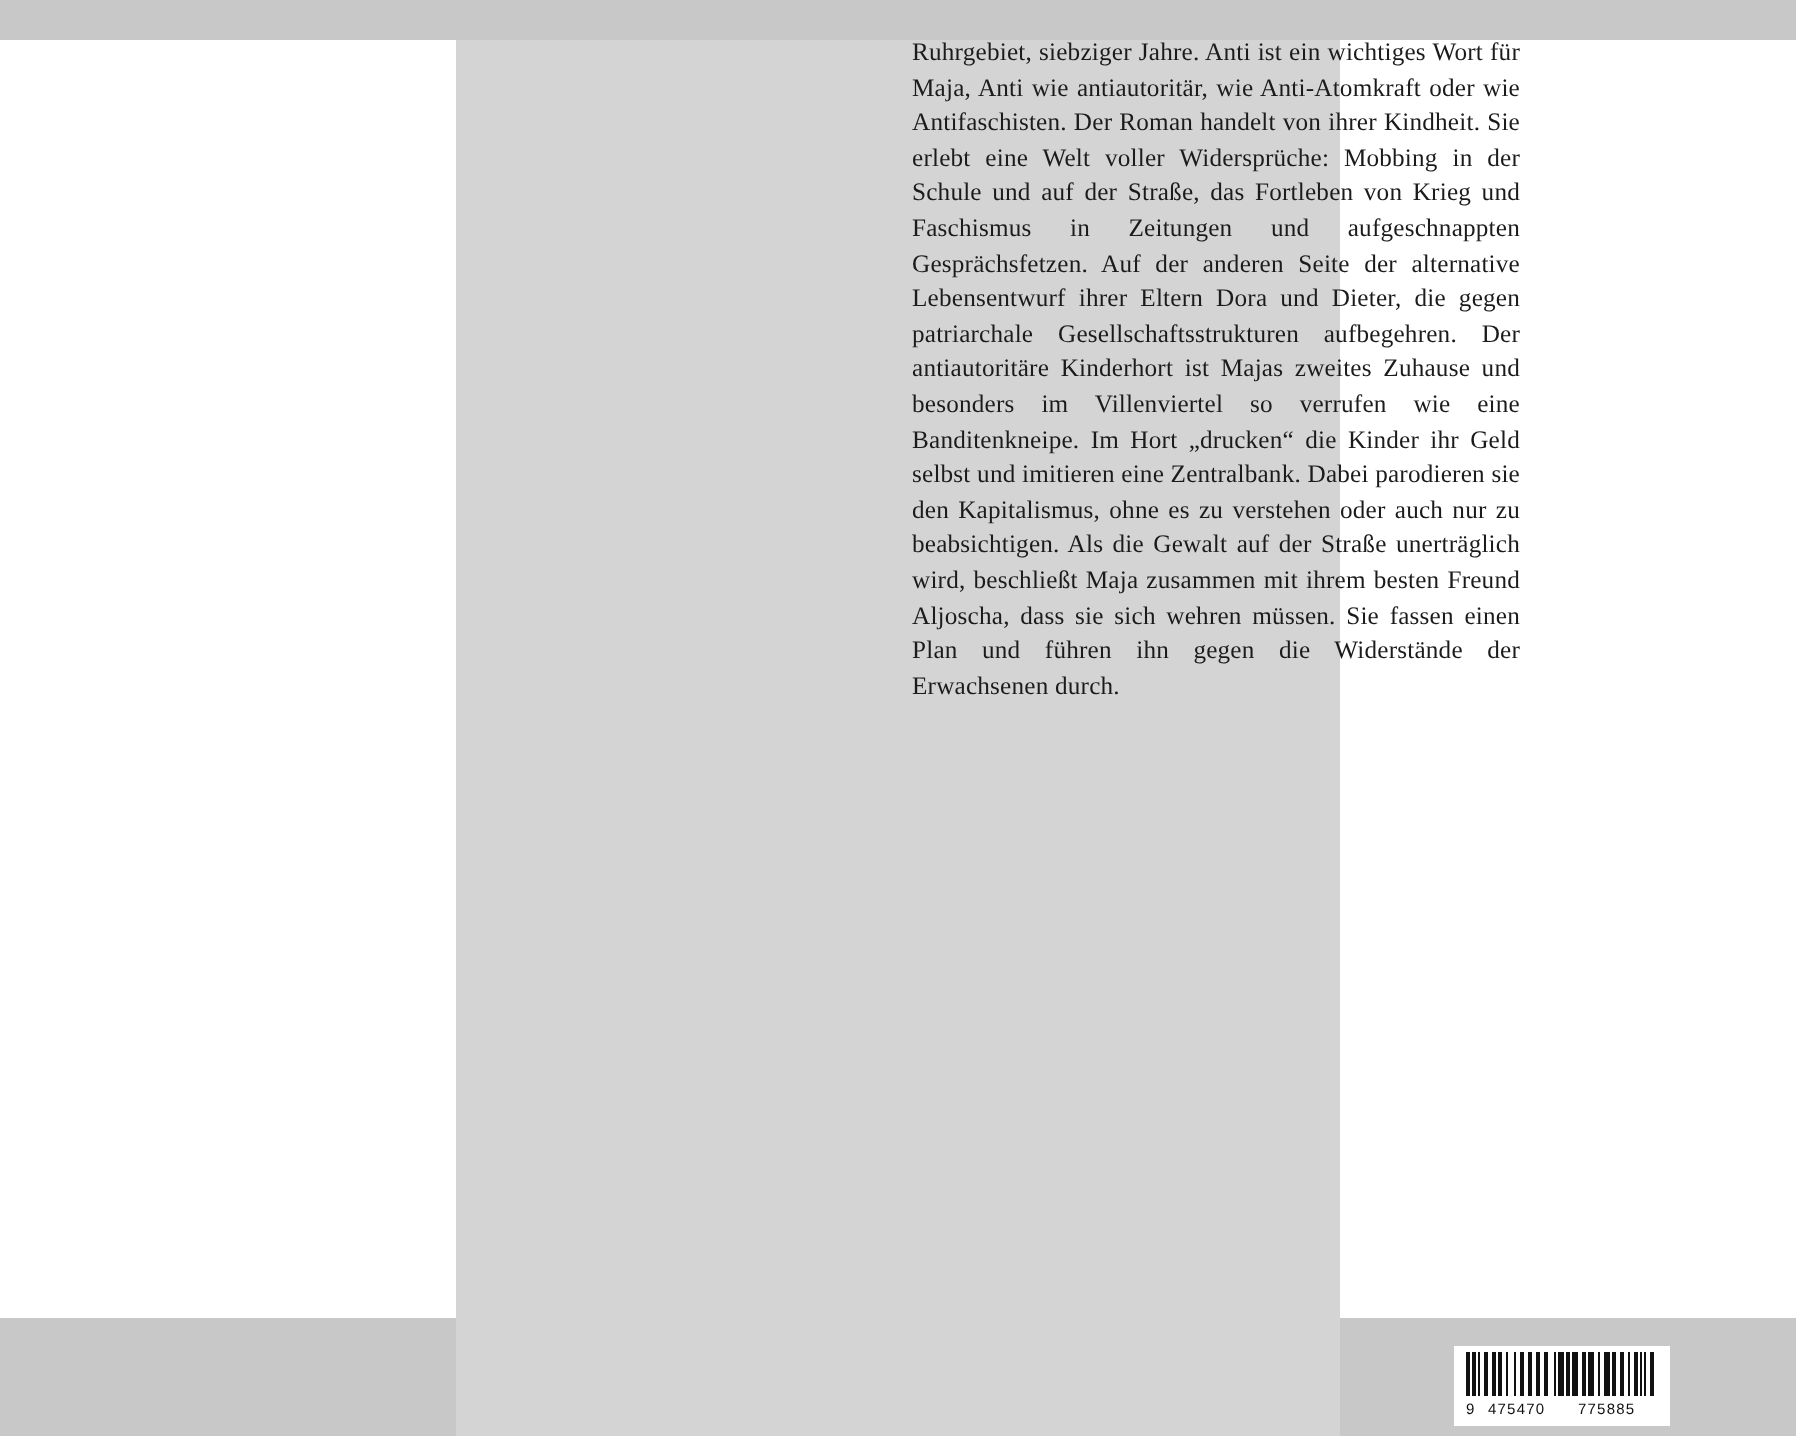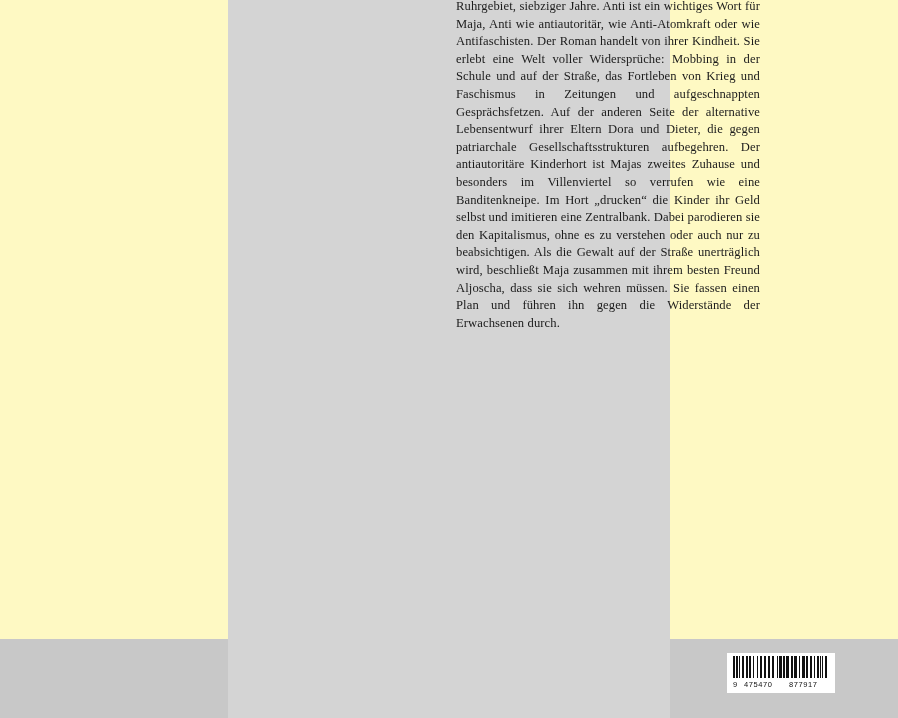--- a/index.html
+++ b/index.html
@@ -10,21 +10,22 @@
     width: 898px;
     height: 718px;
     background: #c8c8c8;
     font-family: "Liberation Sans", sans-serif;
     overflow: hidden;
   }
   #page {
     position: relative;
     width: 898px;
     height: 639px;
-    background: #fef9c3;
+    background: #ffffff;
+    margin-top: 20px;
   }
   
   #cover-panel {
     position: absolute;
     left: 228px;
     top: 0;
     width: 442px;
     height: 718px;
     background: #d4d4d4;
   }
@@ -128,19 +129,19 @@
           <span style="left: 79px; width: 2px;"></span>
           <span style="left: 83px; width: 1px;"></span>
           <span style="left: 86px; width: 2px;"></span>
           <span style="left: 89px; width: 1px;"></span>
           <span style="left: 91px; width: 1px;"></span>
           <span style="left: 94px; width: 2px;"></span>
         </div>
       <div id="barcode-digits">
         <span class="d-left">9</span>
         <span class="d-mid">475470</span>
-        <span class="d-right">877917</span>
+        <span class="d-right">775885</span>
       </div>
     </div>
 
   </div>
 
 </div>
 
 </body></html>

